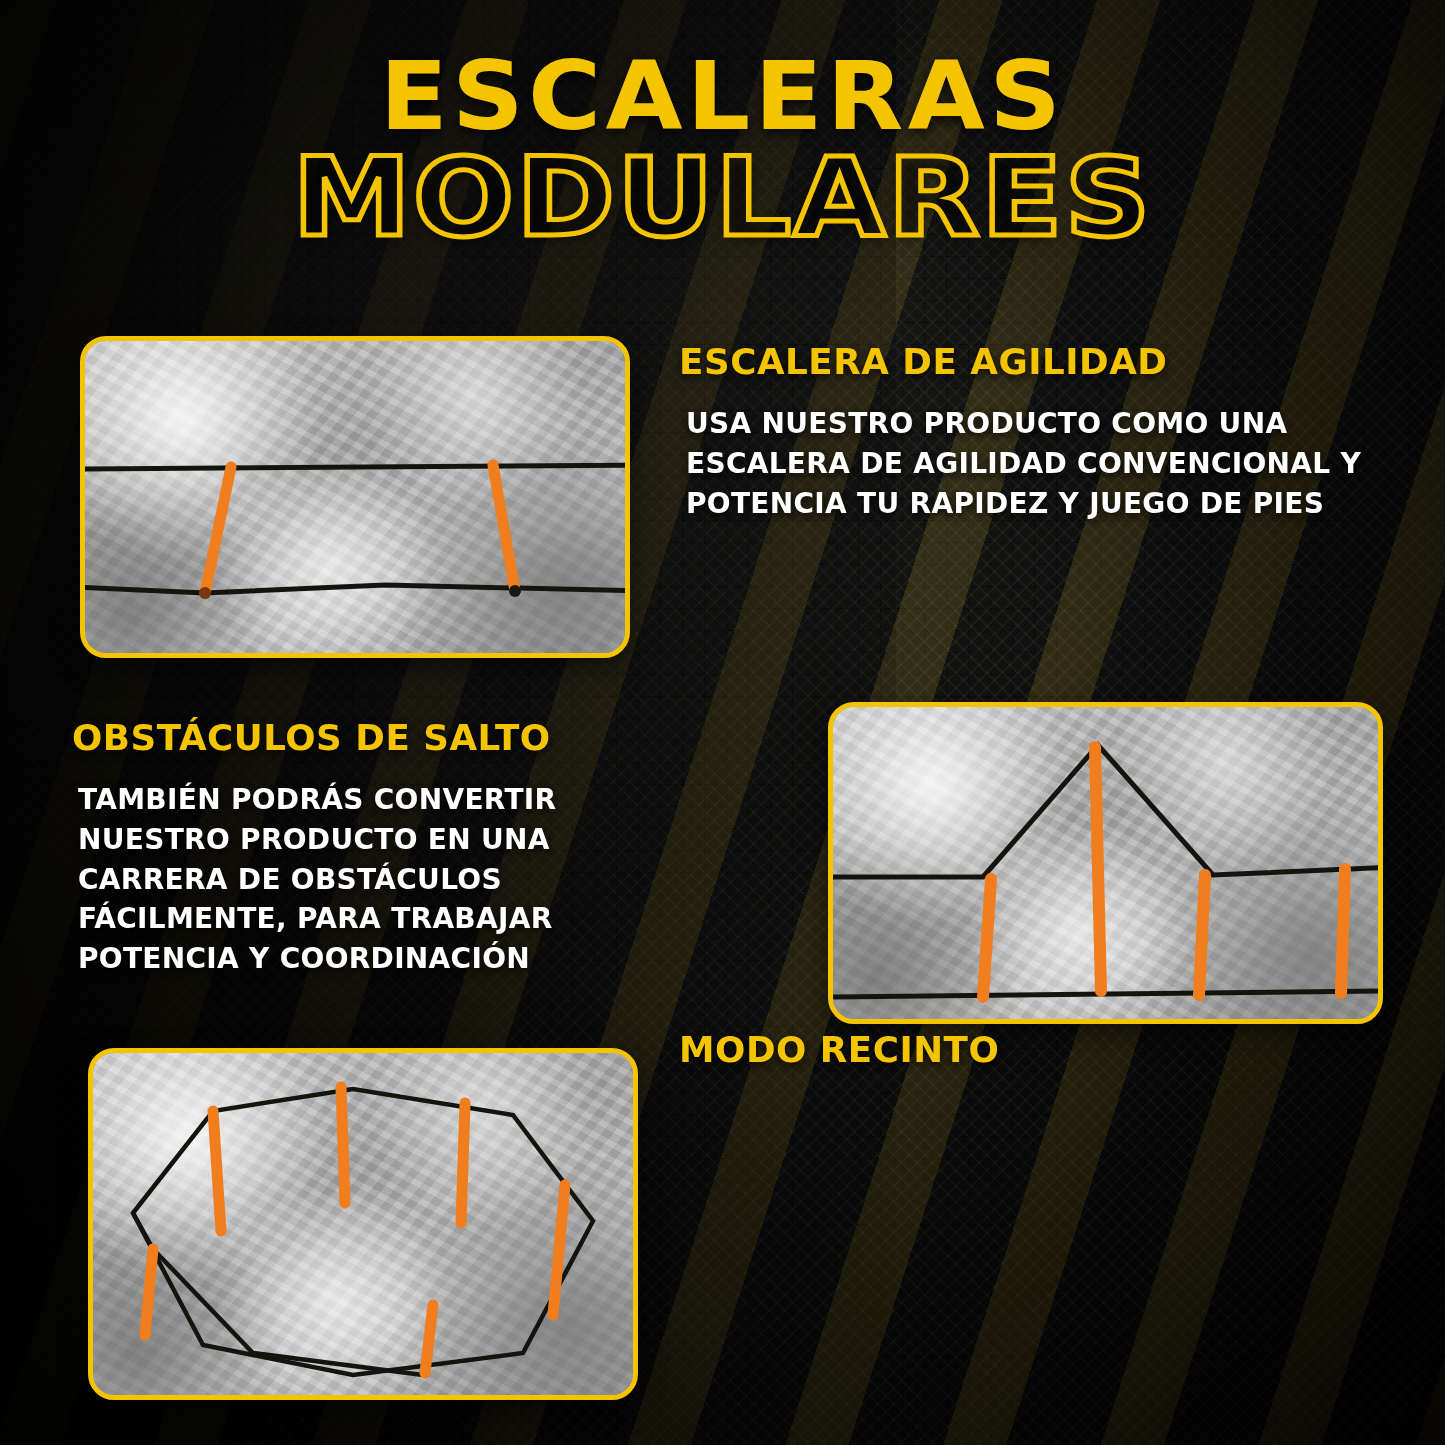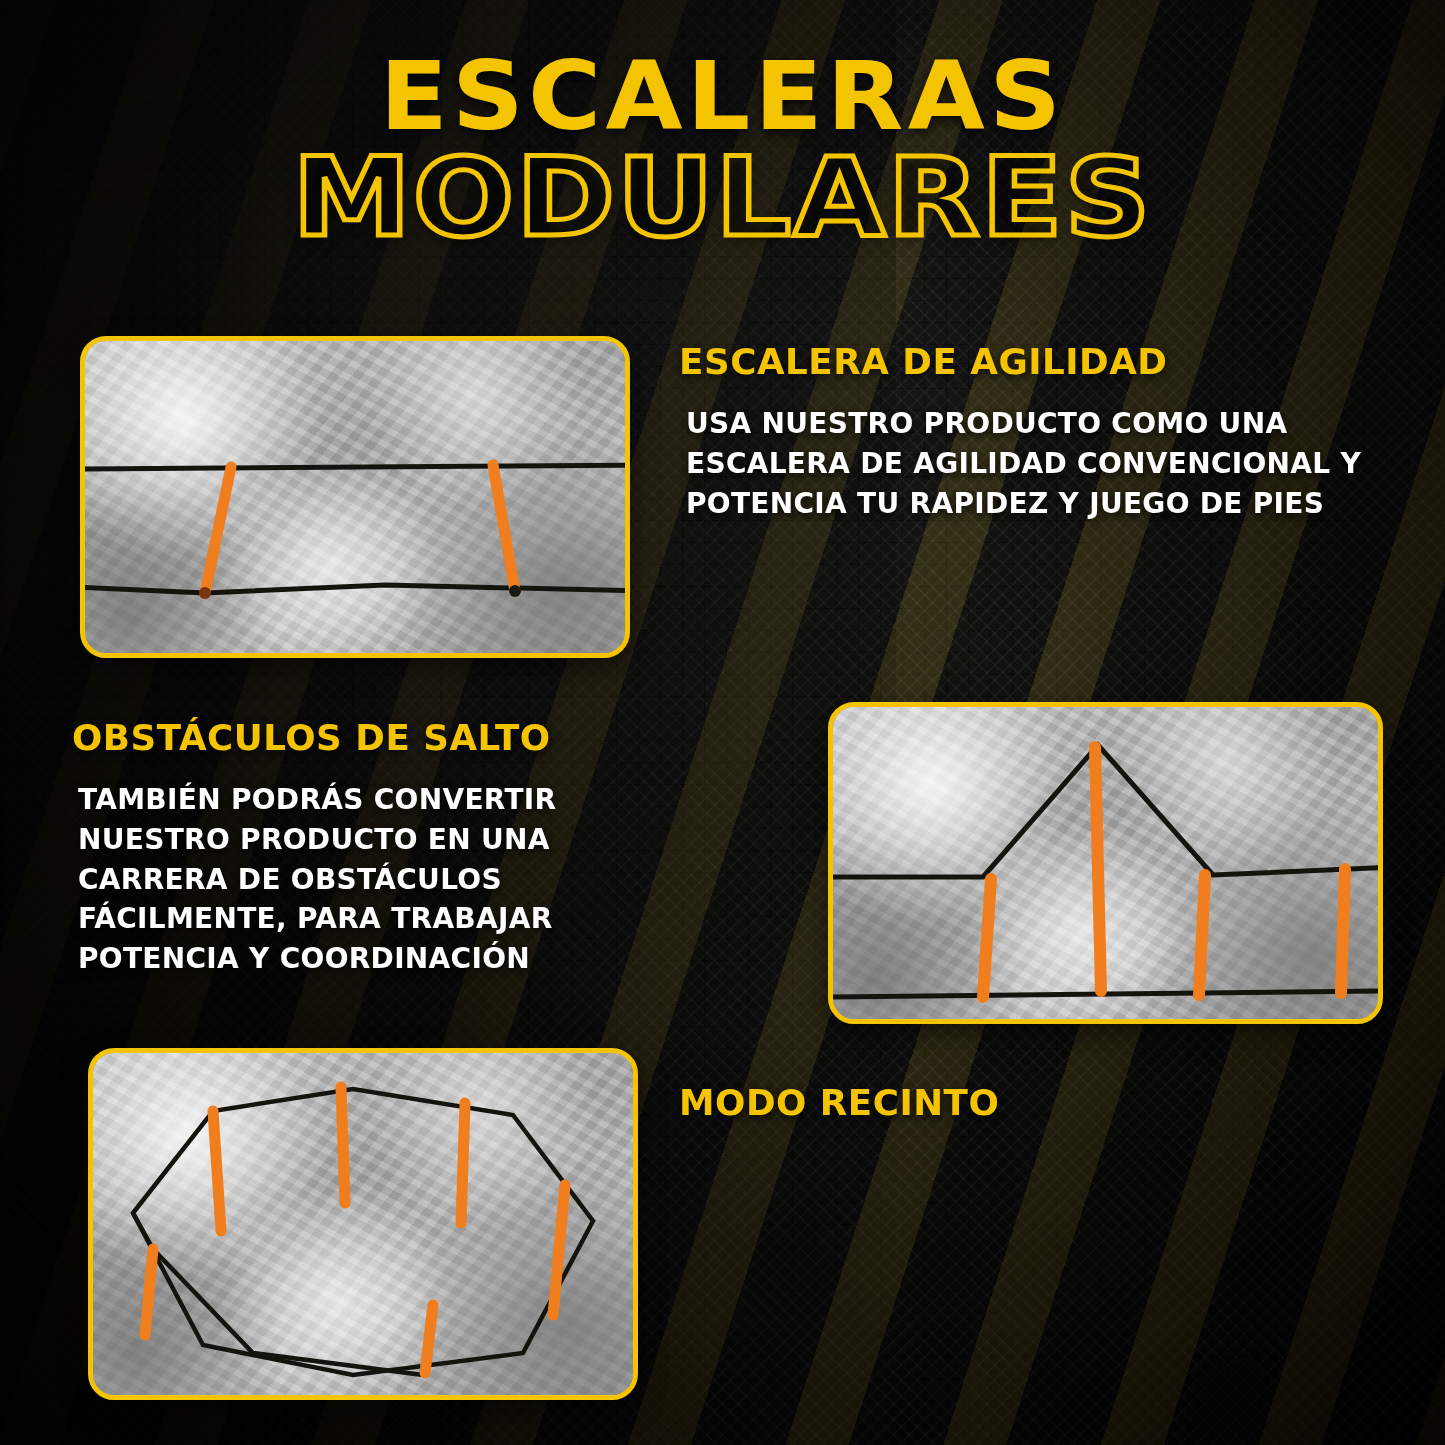--- a/index.html
+++ b/index.html
@@ -144,21 +144,21 @@
   }
 
   
   #photo-agility { left: 80px;  top: 336px;  width: 540px; height: 312px; }
   #text-agility  { left: 686px; top: 342px;  width: 690px; }
 
   #text-jump     { left: 78px;  top: 718px;  width: 600px; }
   #photo-jump    { left: 828px; top: 702px;  width: 545px; height: 312px; }
 
   #photo-enclose { left: 88px;  top: 1048px; width: 540px; height: 342px; }
-  #text-enclose  { left: 686px; top: 1083px; width: 700px; }
+  #text-enclose  { left: 686px; top: 1030px; width: 700px; }
 </style>
 </head>
 <body>
 
 <div class="poster">
 
   <div class="bg-base"></div>
   <div class="bg-diamond"></div>
   <div class="bg-stripes"></div>
   <div class="bg-darkblob"></div>

